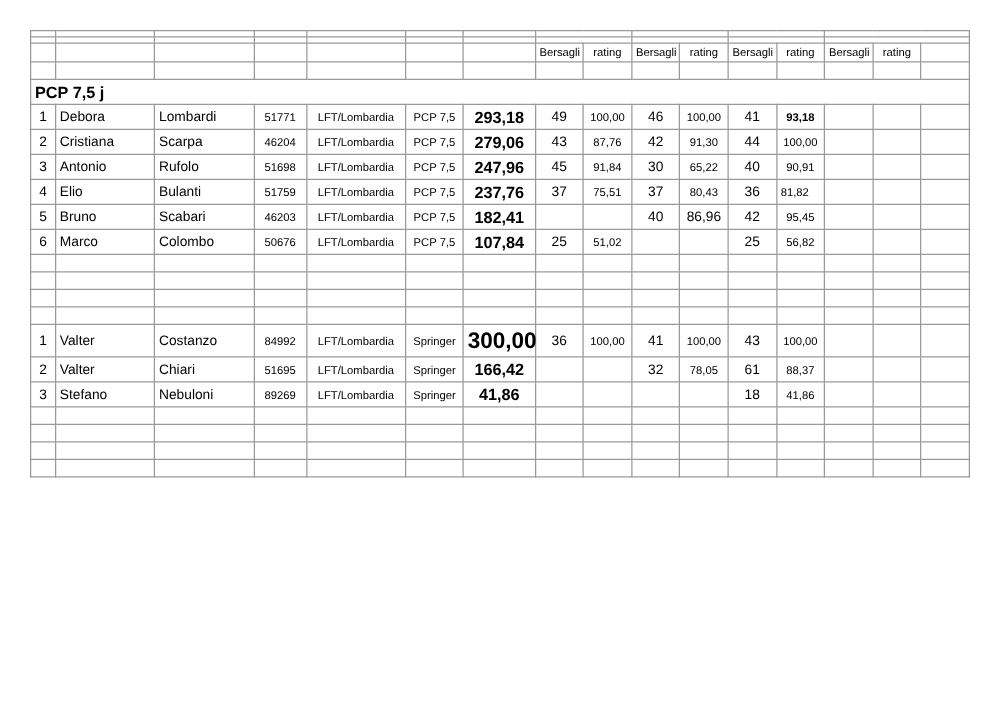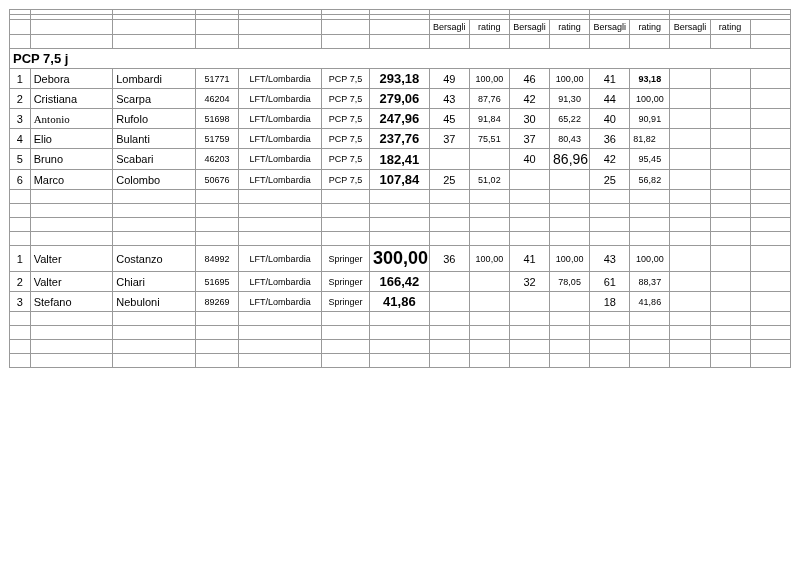--- a/index.html
+++ b/index.html
@@ -3,21 +3,21 @@
   <meta charset="utf-8">
   <style>
     * { box-sizing: border-box; margin: 0; padding: 0; }
     body {
       font-family: Arial, sans-serif;
       font-size: 11px;
       background: #fff;
       color: #000;
     }
     .table-container {
-      padding: 9px;
+      padding: 24px;
       width: 800px;
     }
     table {
       border-collapse: collapse;
       width: 100%;
       table-layout: fixed;
     }
     th, td {
       border: 1px solid #999;
       padding: 2px 3px;
@@ -187,21 +187,21 @@
           <td style="text-align: center;">42</td>
           <td style="text-align: center; font-size: 9px;">91,30</td>
           <td style="text-align: center;">44</td>
           <td style="text-align: center; font-size: 9px;">100,00</td>
           <td style="text-align: center;"></td>
           <td style="text-align: center; font-size: 9px;"></td>
           <td style="text-align: center;"></td>
         </tr>
         <tr>
           <td style="text-align: center;">3</td>
-          <td style="text-align: left; font-family: Liberation Serif, serif;">Antonio</td>
+          <td style="text-align: left;">Antonio</td>
           <td style="text-align: left;">Rufolo</td>
           <td style="text-align: center; font-size: 9px;">51698</td>
           <td style="text-align: center; font-size: 9px;">LFT/Lombardia</td>
           <td style="text-align: center; font-size: 9px;">PCP 7,5</td>
           <td style="text-align: center; font-weight: bold; font-size: 13px;">247,96</td>
           <td style="text-align: center;">45</td>
           <td style="text-align: center; font-size: 9px;">91,84</td>
           <td style="text-align: center;">30</td>
           <td style="text-align: center; font-size: 9px;">65,22</td>
           <td style="text-align: center;">40</td>
@@ -232,21 +232,21 @@
           <td style="text-align: center;">5</td>
           <td style="text-align: left;">Bruno</td>
           <td style="text-align: left;">Scabari</td>
           <td style="text-align: center; font-size: 9px;">46203</td>
           <td style="text-align: center; font-size: 9px;">LFT/Lombardia</td>
           <td style="text-align: center; font-size: 9px;">PCP 7,5</td>
           <td style="text-align: center; font-weight: bold; font-size: 13px;">182,41</td>
           <td style="text-align: center;"></td>
           <td style="text-align: center; font-size: 9px;"></td>
           <td style="text-align: center;">40</td>
-          <td style="text-align: center; font-size: 14px;">86,96</td>
+          <td style="text-align: center; font-size: 11px;">86,96</td>
           <td style="text-align: center;">42</td>
           <td style="text-align: center; font-size: 9px;">95,45</td>
           <td style="text-align: center;"></td>
           <td style="text-align: center; font-size: 9px;"></td>
           <td style="text-align: center;"></td>
         </tr>
         <tr>
           <td style="text-align: center;">6</td>
           <td style="text-align: left;">Marco</td>
           <td style="text-align: left;">Colombo</td>

